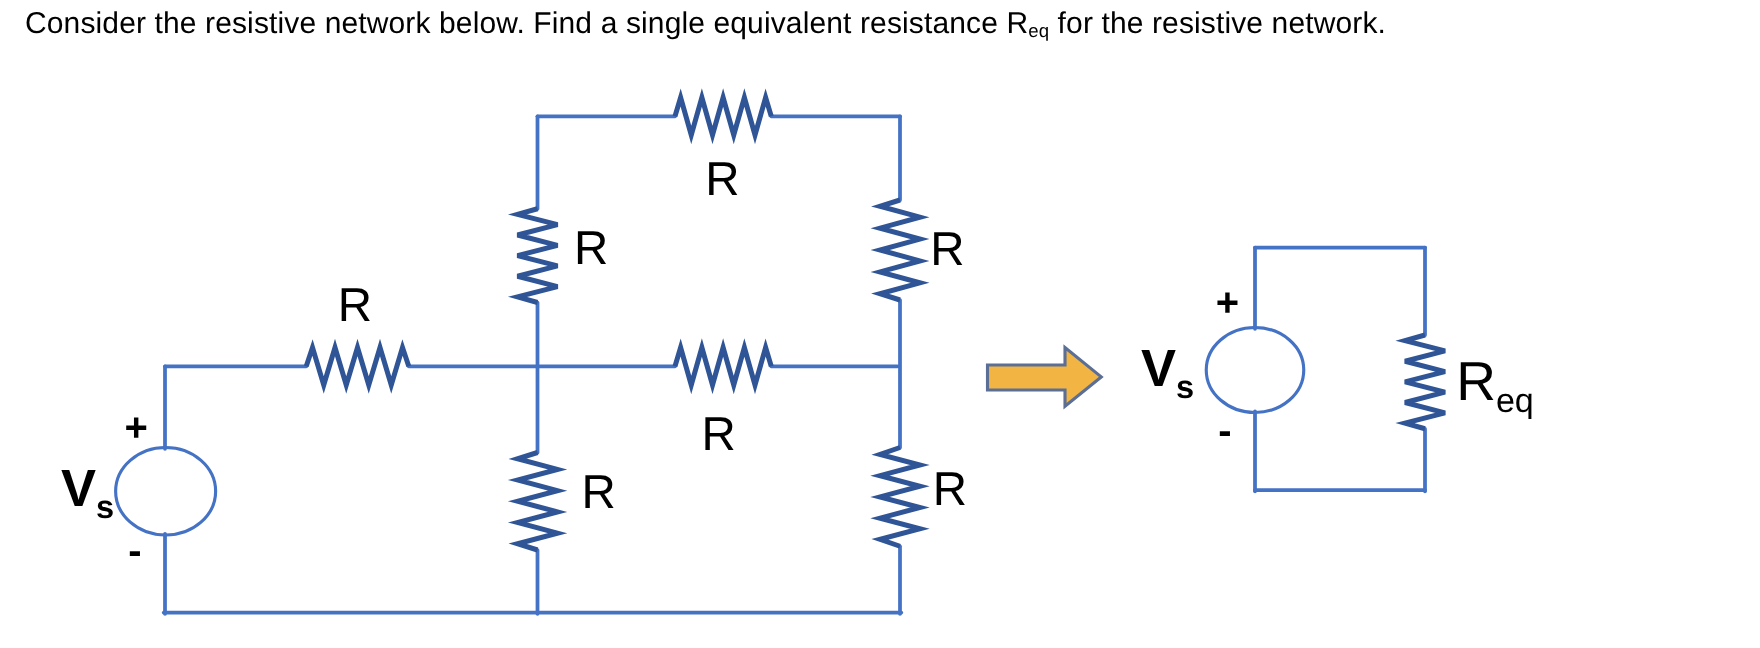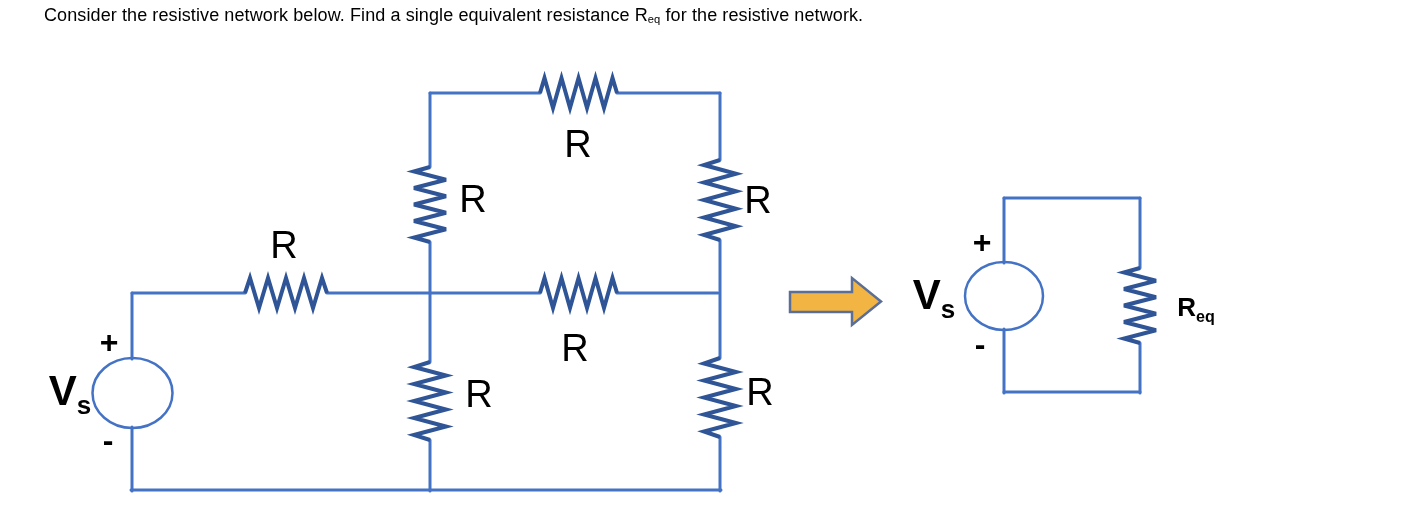--- a/index.html
+++ b/index.html
@@ -7,23 +7,23 @@
     position: relative;
     width: 1408px;
     height: 518px;
     background: #ffffff;
     overflow: hidden;
     font-family: "Liberation Sans", sans-serif;
     color: #000000;
   }
   .title {
     position: absolute;
-    left: 44px;
+    left: 20px;
     top: 5px;
-    font-size: 18px;
+    font-size: 24px;
     letter-spacing: 0.1px;
     white-space: nowrap;
     color: #000000;
   }
   .title .sub {
     font-size: 0.62em;
     vertical-align: -0.22em;
   }
   svg.layer {
     position: absolute;
@@ -33,21 +33,21 @@
   .lbl {
     position: absolute;
     transform: translate(-50%, -50%);
     white-space: nowrap;
     line-height: 1;
   }
   .r-label { font-size: 38px; font-weight: 400; }
   .sign-label { font-size: 32px; font-weight: 700; }
   .vs-label { font-size: 42px; font-weight: 700; }
   .vs-label .sub { font-size: 0.62em; font-weight: 600; vertical-align: -0.35em; }
-  .req-label { font-size: 26px; font-weight: 700; text-align: right; }
+  .req-label { font-size: 44px; font-weight: 400; text-align: right; }
   .req-label .sub { font-size: 0.62em; vertical-align: -0.35em; }
 </style>
 </head>
 <body>
 
 <div class="canvas">
 
   <div class="title">
     <span>Consider the resistive network below. Find a single equivalent resistance R</span><span class="sub">eq</span><span> for the resistive network.</span>
   </div>

